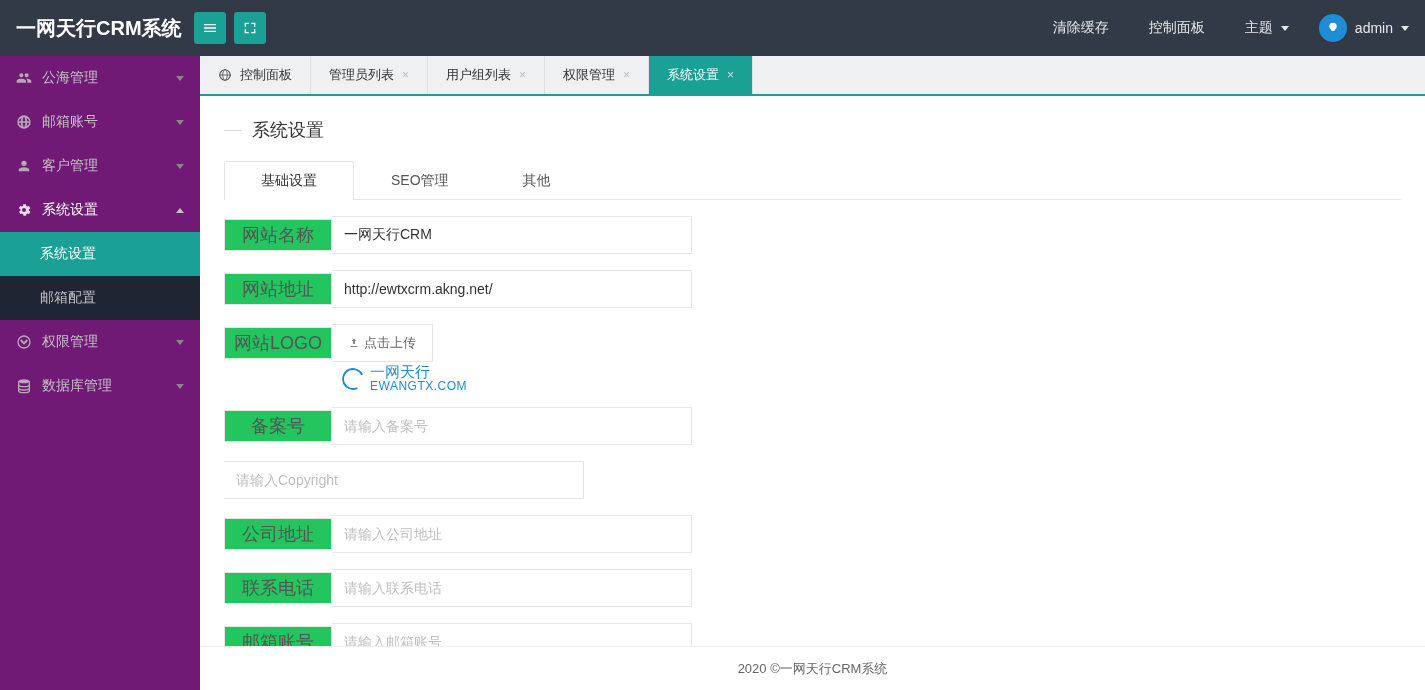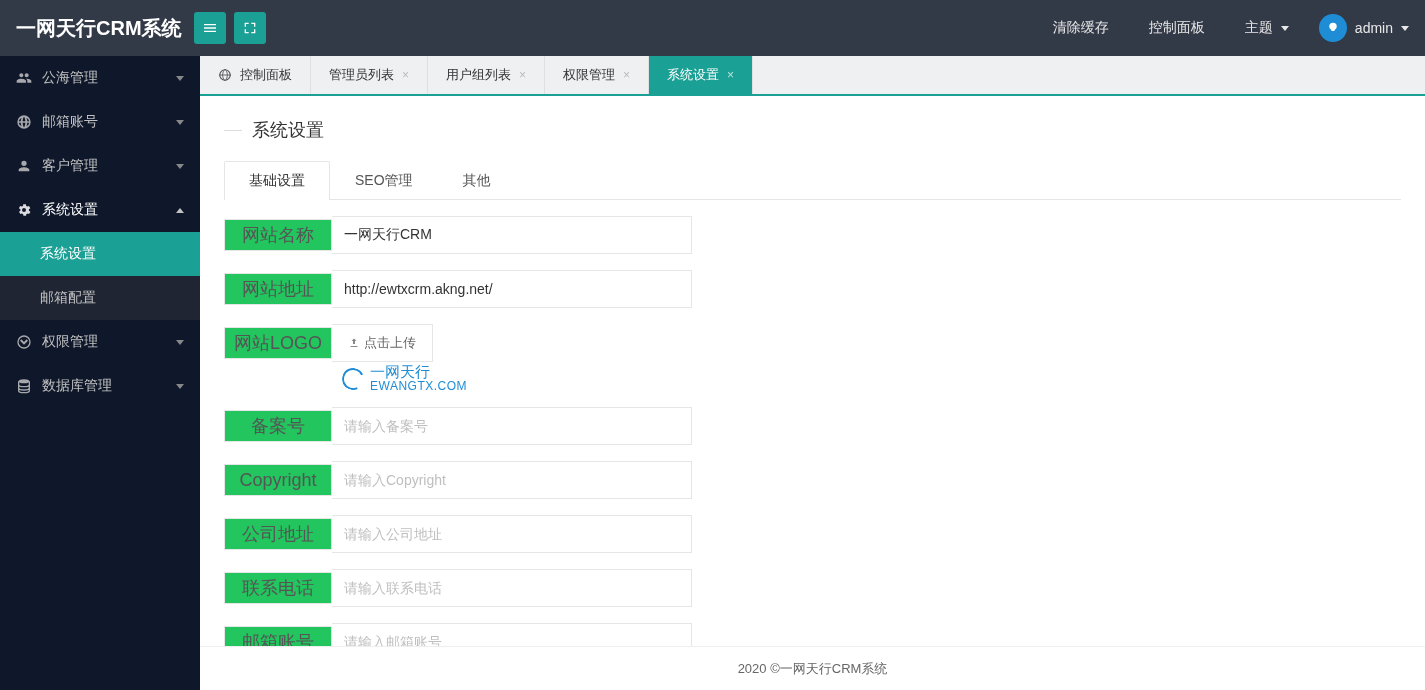--- a/index.html
+++ b/index.html
@@ -10,21 +10,21 @@
 .brand{font-size:20px;font-weight:600;margin-right:12px;white-space:nowrap}
 .hdr-btn{width:32px;height:32px;background:#1aa094;border-radius:3px;display:flex;align-items:center;justify-content:center;margin-right:8px;cursor:pointer}
 .hdr-btn svg{width:16px;height:16px;fill:#fff}
 .hdr-spacer{flex:1}
 .hdr-link{color:#e8e8e8;font-size:14px;margin:10px 20px;cursor:pointer;display:flex;align-items:center;gap:4px}
 .avatar{width:28px;height:28px;border-radius:50%;background:#1f8dd6;display:flex;align-items:center;justify-content:center;margin-left:10px;margin-right:8px}
 .avatar svg{width:18px;height:18px;fill:#fff}
 .caret{width:0;height:0;border-left:4px solid transparent;border-right:4px solid transparent;border-top:5px solid #e8e8e8;margin-left:4px}
 
 
-.sidebar{position:absolute;left:0;top:56px;bottom:0;width:200px;background:#0f172a;color:#c2c2c2;overflow-y:auto}
+.sidebar{position:absolute;left:0;top:56px;bottom:0;width:200px;background:#701a75;color:#c2c2c2;overflow-y:auto}
 .nav-item{display:flex;align-items:center;height:44px;padding:0 16px;cursor:pointer;font-size:14px;justify-content:space-between}
 .nav-item .left{display:flex;align-items:center;gap:10px}
 .nav-item.active{background:#1aa094;color:#fff}
 .nav-item.sub{padding-left:40px;background:#1f2533}
 .nav-item.sub.active{background:#1aa094;color:#fff}
 .nav-icon{width:16px;height:16px;fill:currentColor;opacity:.85}
 .chev{width:0;height:0;border-left:4px solid transparent;border-right:4px solid transparent}
 .chev.down{border-top:5px solid #888}
 .chev.up{border-bottom:5px solid #c2c2c2}
 
@@ -38,21 +38,21 @@
 .tab .x{font-size:12px;color:#bbb;cursor:pointer}
 .tab.active .x{color:rgba(255,255,255,.7)}
 .tab .globe{width:14px;height:14px;fill:#555}
 
 
 .content{flex:1;overflow-y:auto;padding:18px 24px 0 24px}
 .fieldset-title{display:flex;align-items:center;font-size:18px;color:#333;margin:4px 0 18px 0}
 .fieldset-title::before,.fieldset-title::after{content:"";height:1px;background:transparent}
 .fieldset-title::before{width:18px;background:#ddd;margin-right:10px}
 .subtabs{display:flex;border-bottom:1px solid #e6e6e6;margin-bottom:16px}
-.subtab{padding:10px 24px;font-size:14px;color:#555;cursor:pointer;border:1px solid transparent;border-bottom:none;position:relative;top:1px}
+.subtab{padding:10px 36px;font-size:14px;color:#555;cursor:pointer;border:1px solid transparent;border-bottom:none;position:relative;top:1px}
 .subtab.active{color:#333;border-color:#e6e6e6;background:#fff;border-radius:2px 2px 0 0}
 .form-row{display:flex;align-items:center;margin-bottom:16px}
 .form-label{width:108px;height:32px;border:1px solid #e6e6e6;display:flex;align-items:center;justify-content:center;font-size:18px;color:#555;background:#22c55e}
 .form-input{width:360px;height:38px;border:1px solid #e6e6e6;border-left:none;padding:0 12px;font-size:14px;color:#333;outline:none}
 .form-input::placeholder{color:#bfbfbf}
 .upload-btn{height:38px;padding:0 16px;border:1px solid #e6e6e6;border-left:none;background:#fff;display:flex;align-items:center;gap:4px;font-size:13px;color:#666;cursor:pointer}
 .logo-preview{margin-left:118px;margin-top:-6px;margin-bottom:14px;display:flex;align-items:center;gap:6px}
 .logo-preview .lg-circle{width:22px;height:22px;border:2.5px solid #1f8dd6;border-radius:50%;border-right-color:transparent;transform:rotate(20deg)}
 .logo-preview .lg-text{color:#1f8dd6;font-size:15px;font-weight:400;line-height:1}
 .logo-preview .lg-sub{color:#1f8dd6;font-size:12px;letter-spacing:.5px}
@@ -221,21 +221,20 @@
         <div class="lg-sub">EWANGTX.COM</div>
       </div>
     </div>
 
     <div class="form-row">
       <div class="form-label">备案号</div>
       <input class="form-input" placeholder="请输入备案号" style="">
     </div>
 
     <div class="form-row">
-      <div class="form-label">Copyright</div>
       <input class="form-input" placeholder="请输入Copyright" style="">
     </div>
 
     <div class="form-row">
       <div class="form-label">公司地址</div>
       <input class="form-input" placeholder="请输入公司地址" style="">
     </div>
 
     <div class="form-row">
       <div class="form-label">联系电话</div>

